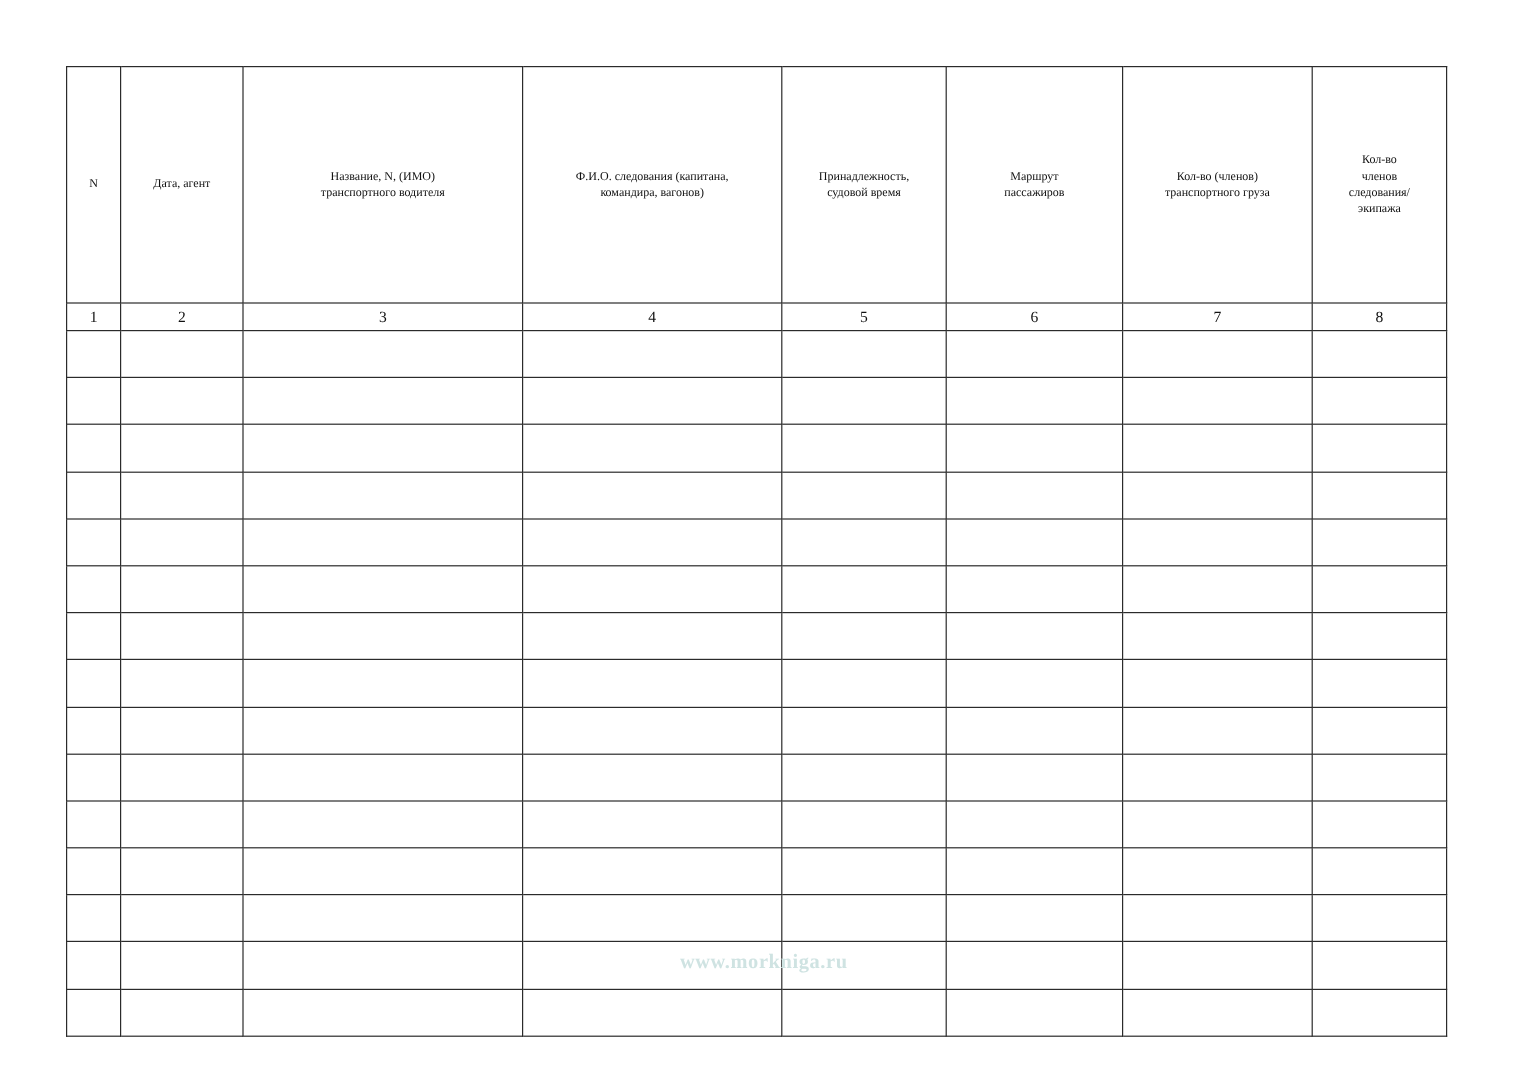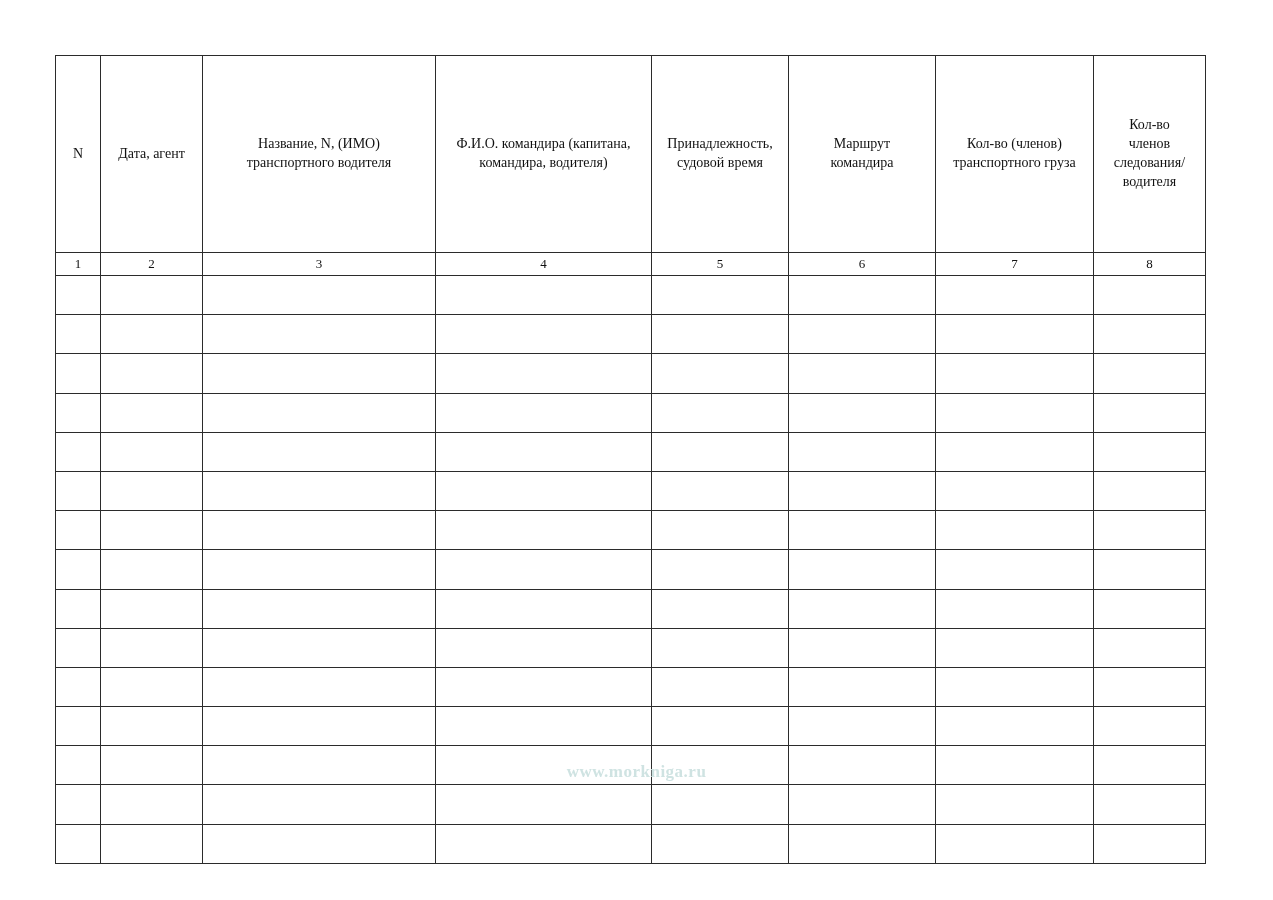--- a/index.html
+++ b/index.html
@@ -36,21 +36,21 @@
   table.journal td, table.journal th {
     border: 1px solid #2b2b2b;
     padding: 0;
     vertical-align: middle;
     text-align: center;
     font-weight: normal;
     color: #111111;
   }
   thead th.head-cell {
     height: 188px;
-    font-size: 14px;
+    font-size: 10px;
     line-height: 1.35;
     padding: 4px 5px;
   }
   tbody td.num-cell {
     height: 22px;
     font-size: 13px;
   }
   tbody td.data-cell {
     height: 38.2px;
   }
@@ -60,21 +60,21 @@
   col.c3 { width: 233px; }
   col.c4 { width: 216px; }
   col.c5 { width: 137px; }
   col.c6 { width: 147px; }
   col.c7 { width: 158px; }
   col.c8 { width: 112px; }
 
   .watermark {
     position: absolute;
     left: 0;
-    top: 762px;
+    top: 792px;
     width: 1273px;
     text-align: center;
     font-family: "Liberation Serif", serif;
     font-size: 17px;
     font-weight: bold;
     letter-spacing: 0.5px;
     color: #cfe3e2;
     pointer-events: none;
     user-select: none;
   }
@@ -102,40 +102,40 @@
             <div>N</div>
           </th>
           <th class="head-cell">
             <div>Дата, агент</div>
           </th>
           <th class="head-cell">
             <div>Название, N, (ИМО)</div>
             <div>транспортного водителя</div>
           </th>
           <th class="head-cell">
-            <div>Ф.И.О. командира (капитана,</div>
-            <div>командира, водителя)</div>
+            <div>Ф.И.О. следования (капитана,</div>
+            <div>командира, вагонов)</div>
           </th>
           <th class="head-cell">
             <div>Принадлежность,</div>
             <div>судовой время</div>
           </th>
           <th class="head-cell">
             <div>Маршрут</div>
-            <div>командира</div>
+            <div>пассажиров</div>
           </th>
           <th class="head-cell">
             <div>Кол-во (членов)</div>
             <div>транспортного груза</div>
           </th>
           <th class="head-cell">
             <div>Кол-во</div>
             <div>членов</div>
             <div>следования/</div>
-            <div>водителя</div>
+            <div>экипажа</div>
           </th>
         </tr>
       </thead>
       <tbody>
         <tr>
           <td class="num-cell">1</td>
           <td class="num-cell">2</td>
           <td class="num-cell">3</td>
           <td class="num-cell">4</td>
           <td class="num-cell">5</td>

